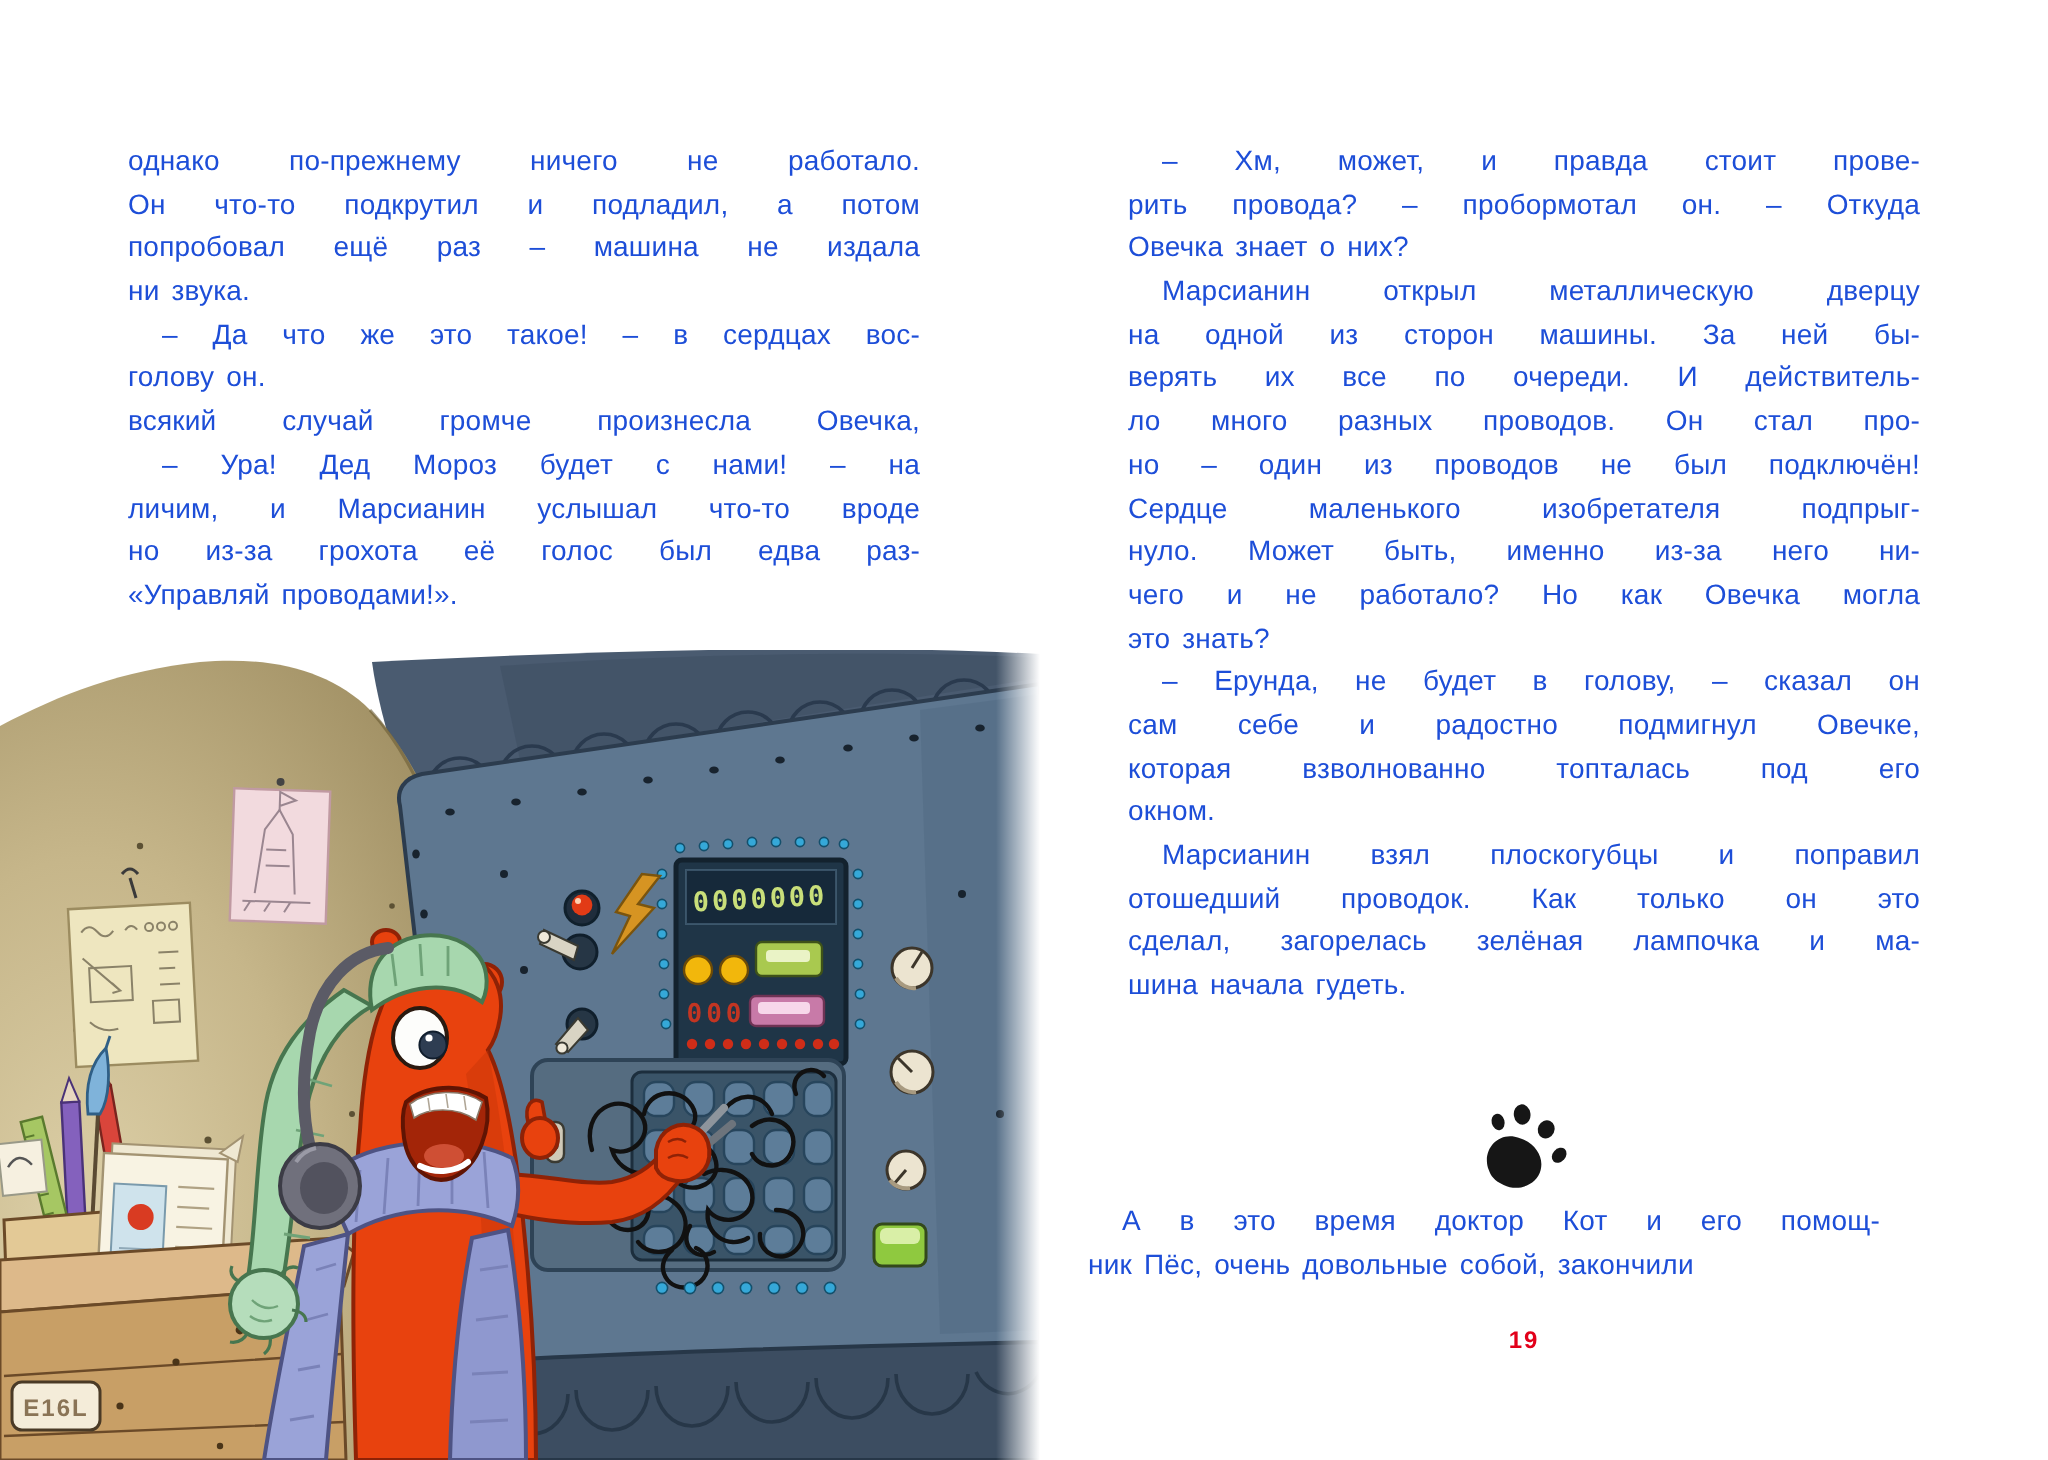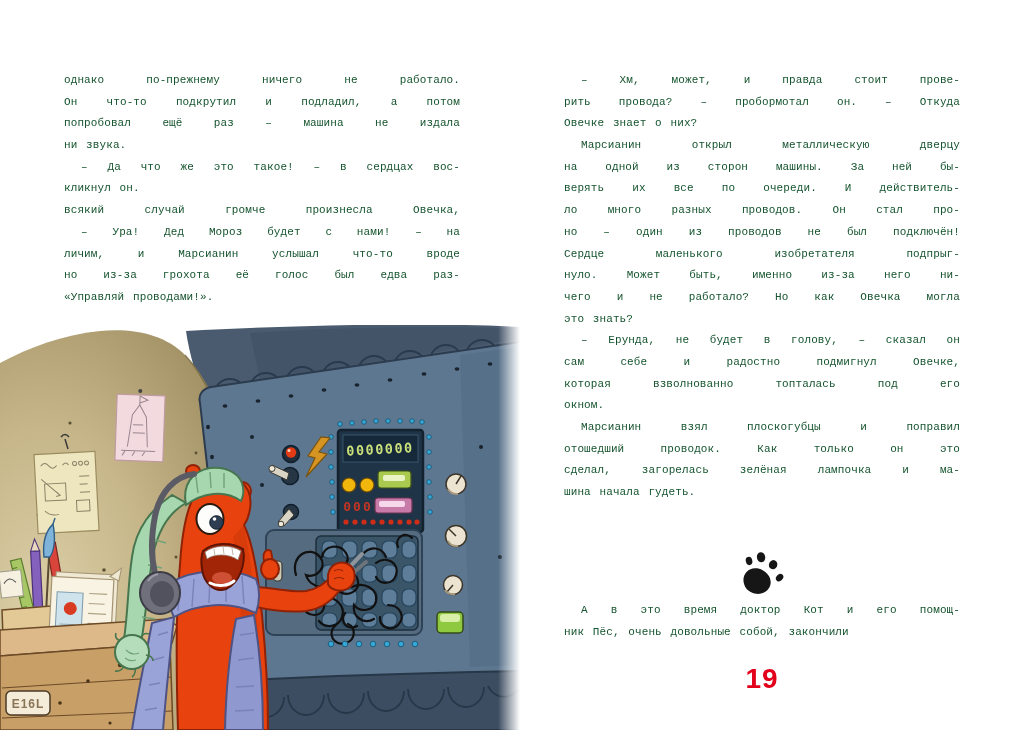--- a/index.html
+++ b/index.html
@@ -4,61 +4,60 @@
 <style>
   html,body{margin:0;padding:0;}
   body{
     width:1024px;height:730px;position:relative;overflow:hidden;
     background:#ffffff;
     font-family:"Liberation Sans","DejaVu Sans",sans-serif;
   }
   .spread{position:absolute;inset:0;}
   .text-col{
     position:absolute;width:396px;
-    font-size:11px;line-height:21.7px;color:#14532d;
+    font-size:14px;line-height:21.7px;color:#1d4ed8;
     letter-spacing:0.1px;
-    font-family:Liberation Mono, monospace;
   }
   #left-col{left:64px;top:70px;}
   #right-col-a{left:564px;top:70px;}
-  #right-col-b{left:564px;top:600px;}
+  #right-col-b{left:544px;top:600px;}
   .line{
     text-align:justify;text-align-last:justify;-moz-text-align-last:justify;
     word-spacing:2px;height:21.7px;
   }
   .line.last{text-align-last:left;-moz-text-align-last:left;}
   .line.indent{text-indent:17px;}
   .paw-wrap{
     position:absolute;left:564px;top:548px;width:396px;height:50px;
     display:flex;align-items:center;justify-content:center;
   }
   .page-number{
     position:absolute;left:564px;top:663px;width:396px;
-    text-align:center;font-size:28px;font-weight:bold;
+    text-align:center;font-size:12px;font-weight:bold;
     letter-spacing:1px;
   }
   .illustration{position:absolute;left:0;top:325px;width:520px;height:405px;}
   .illustration svg{display:block;}
 </style>
 </head>
 <body>
 
 <div class="spread">
 
   <div>
     <div class="text-col" id="left-col">
         <div>
           <div class="line">однако по-прежнему ничего не работало.</div>
           <div class="line">Он что-то подкрутил и подладил, а потом</div>
           <div class="line">попробовал ещё раз – машина не издала</div>
           <div class="line last">ни звука.</div>
         </div>
         <div>
           <div class="line indent">– Да что же это такое! – в сердцах вос-</div>
-          <div class="line last">кликнул он.</div>
+          <div class="line last">голову он.</div>
         </div>
         <div>
           <div class="line">всякий случай громче произнесла Овечка,</div>
           <div class="line indent">– Ура! Дед Мороз будет с нами! – на</div>
           <div class="line">личим, и Марсианин услышал что-то вроде</div>
           <div class="line">но из-за грохота её голос был едва раз-</div>
           <div class="line last">«Управляй проводами!».</div>
         </div>
       </div>
 
@@ -422,21 +421,21 @@
         <rect x="498" y="0" width="22" height="405" fill="url(#fadeR)"></rect>
       </svg>
     </div>
   </div>
 
   <div>
     <div class="text-col" id="right-col-a">
         <div>
           <div class="line indent">– Хм, может, и правда стоит прове-</div>
           <div class="line">рить провода? – пробормотал он. – Откуда</div>
-          <div class="line last">Овечке знает о них?</div>
+          <div class="line last">Овечка знает о них?</div>
         </div>
         <div>
           <div class="line indent">Марсианин открыл металлическую дверцу</div>
           <div class="line">на одной из сторон машины. За ней бы-</div>
           <div class="line">верять их все по очереди. И действитель-</div>
           <div class="line">ло много разных проводов. Он стал про-</div>
           <div class="line">но – один из проводов не был подключён!</div>
           <div class="line">Сердце маленького изобретателя подпрыг-</div>
           <div class="line">нуло. Может быть, именно из-за него ни-</div>
           <div class="line">чего и не работало? Но как Овечка могла</div>

